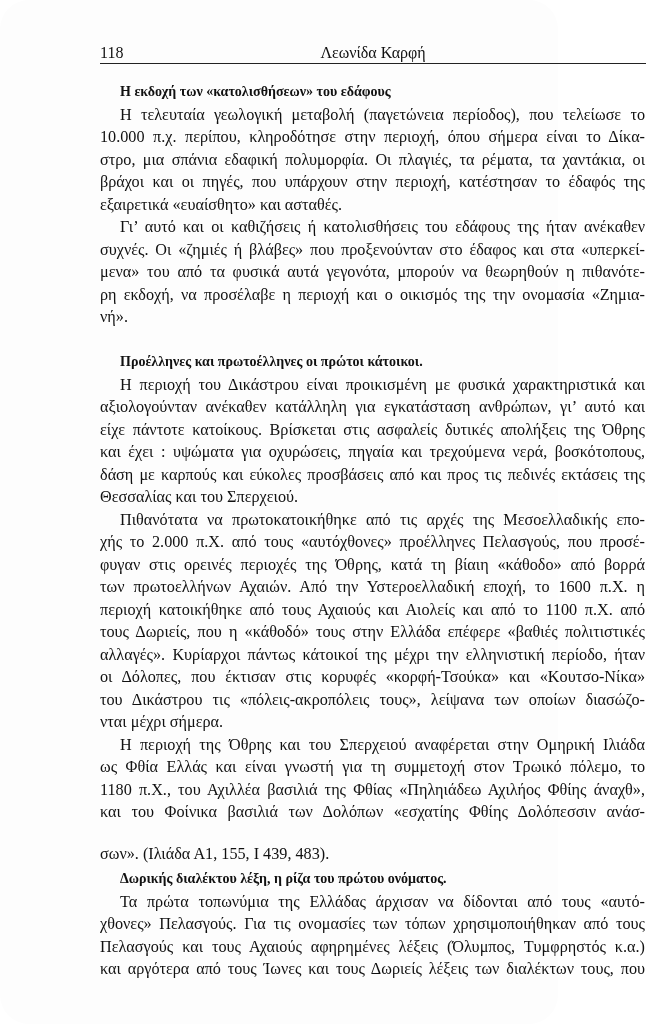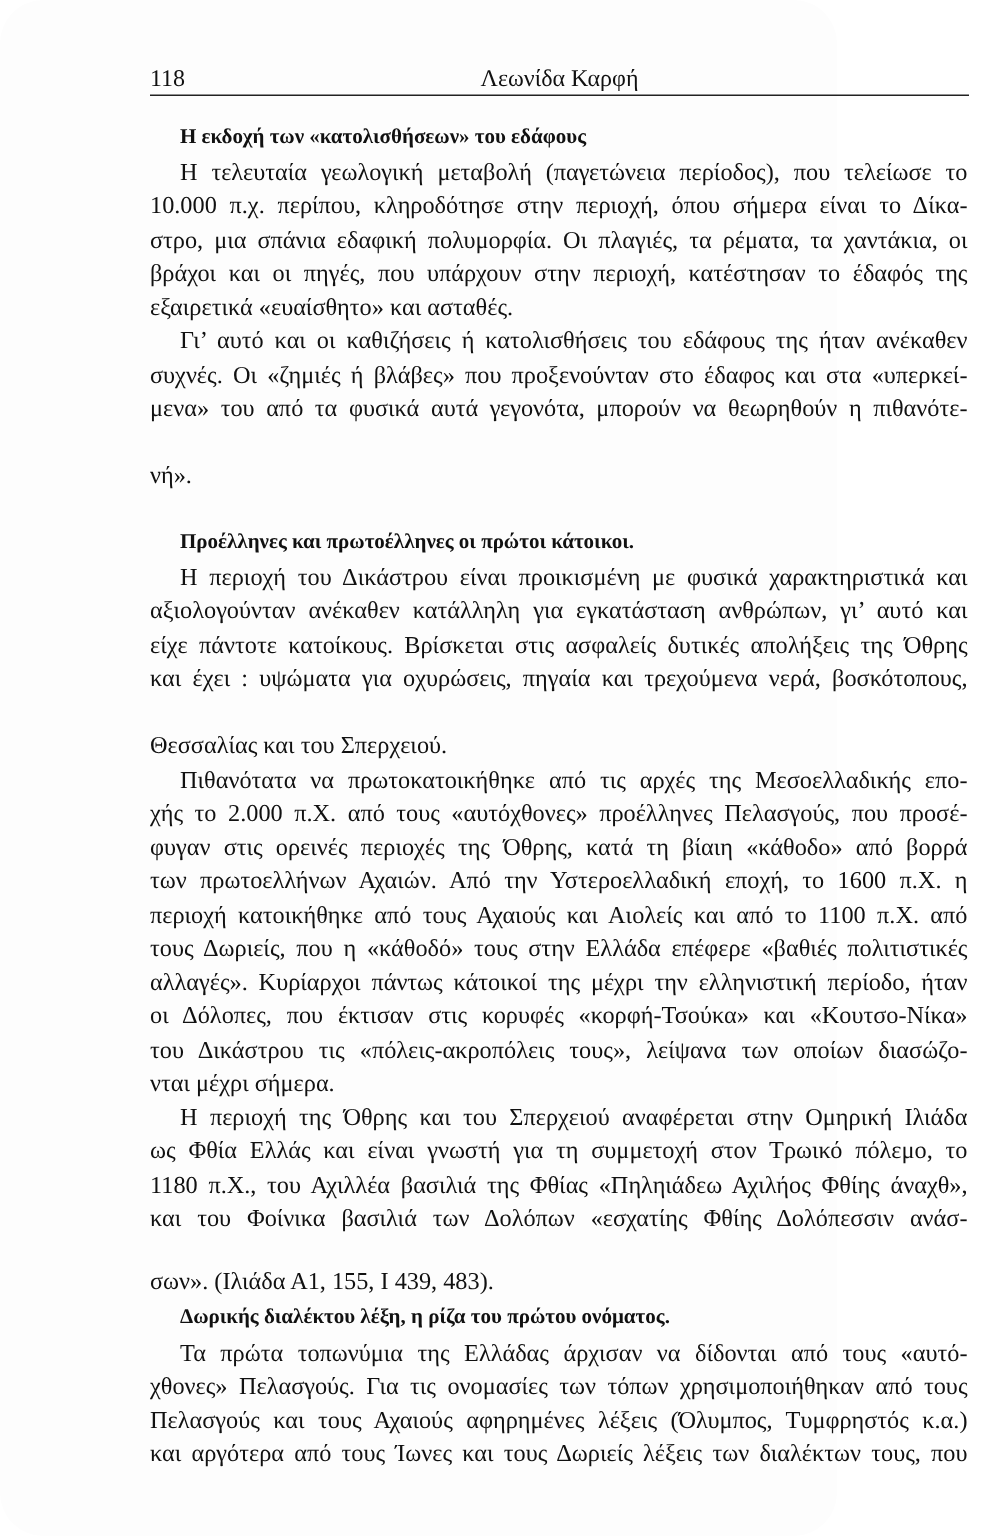--- a/index.html
+++ b/index.html
@@ -28,27 +28,29 @@
 
   <div class="line heading indent" style="top:82px">Η εκδοχή των «κατολισθήσεων» του εδάφους</div>
   <div class="line indent" style="top:104.5px">Η τελευταία γεωλογική μεταβολή (παγετώνεια περίοδος), που τελείωσε το</div>
   <div class="line" style="top:127px">10.000 π.χ. περίπου, κληροδότησε στην περιοχή, όπου σήμερα είναι το Δίκα-</div>
   <div class="line" style="top:149.5px">στρο, μια σπάνια εδαφική πολυμορφία. Οι πλαγιές, τα ρέματα, τα χαντάκια, οι</div>
   <div class="line" style="top:172px">βράχοι και οι πηγές, που υπάρχουν στην περιοχή, κατέστησαν το έδαφός της</div>
   <div class="line last" style="top:194.5px">εξαιρετικά «ευαίσθητο» και ασταθές.</div>
   <div class="line" style="top:239.5px">συχνές. Οι «ζημιές ή βλάβες» που προξενούνταν στο έδαφος και στα «υπερκεί-</div>
   <div class="line indent" style="top:217px">Γι’ αυτό και οι καθιζήσεις ή κατολισθήσεις του εδάφους της ήταν ανέκαθεν</div>
   <div class="line" style="top:262px">μενα» του από τα φυσικά αυτά γεγονότα, μπορούν να θεωρηθούν η πιθανότε-</div>
+  <div class="line" style="top:284.5px">ρη εκδοχή, να προσέλαβε η περιοχή και ο οικισμός της την ονομασία «Ζημια-</div>
   <div class="line last" style="top:307px">νή».</div>
 
   <div class="line heading indent" style="top:352px">Προέλληνες και πρωτοέλληνες οι πρώτοι κάτοικοι.</div>
   <div class="line indent" style="top:374.5px">Η περιοχή του Δικάστρου είναι προικισμένη με φυσικά χαρακτηριστικά και</div>
   <div class="line" style="top:397px">αξιολογούνταν ανέκαθεν κατάλληλη για εγκατάσταση ανθρώπων, γι’ αυτό και</div>
   <div class="line" style="top:419.5px">είχε πάντοτε κατοίκους. Βρίσκεται στις ασφαλείς δυτικές απολήξεις της Όθρης</div>
   <div class="line" style="top:442px">και έχει : υψώματα για οχυρώσεις, πηγαία και τρεχούμενα νερά, βοσκότοπους,</div>
+  <div class="line" style="top:464.5px">δάση με καρπούς και εύκολες προσβάσεις από και προς τις πεδινές εκτάσεις της</div>
   <div class="line last" style="top:487px">Θεσσαλίας και του Σπερχειού.</div>
   <div class="line indent" style="top:509.5px">Πιθανότατα να πρωτοκατοικήθηκε από τις αρχές της Μεσοελλαδικής επο-</div>
   <div class="line" style="top:532px">χής το 2.000 π.Χ. από τους «αυτόχθονες» προέλληνες Πελασγούς, που προσέ-</div>
   <div class="line" style="top:554.5px">φυγαν στις ορεινές περιοχές της Όθρης, κατά τη βίαιη «κάθοδο» από βορρά</div>
   <div class="line" style="top:577px">των πρωτοελλήνων Αχαιών. Από την Υστεροελλαδική εποχή, το 1600 π.Χ. η</div>
   <div class="line" style="top:599.5px">περιοχή κατοικήθηκε από τους Αχαιούς και Αιολείς και από το 1100 π.Χ. από</div>
   <div class="line" style="top:622px">τους Δωριείς, που η «κάθοδό» τους στην Ελλάδα επέφερε «βαθιές πολιτιστικές</div>
   <div class="line" style="top:644.5px">αλλαγές». Κυρίαρχοι πάντως κάτοικοί της μέχρι την ελληνιστική περίοδο, ήταν</div>
   <div class="line" style="top:667px">οι Δόλοπες, που έκτισαν στις κορυφές «κορφή-Τσούκα» και «Κουτσο-Νίκα»</div>
   <div class="line" style="top:689.5px">του Δικάστρου τις «πόλεις-ακροπόλεις τους», λείψανα των οποίων διασώζο-</div>

